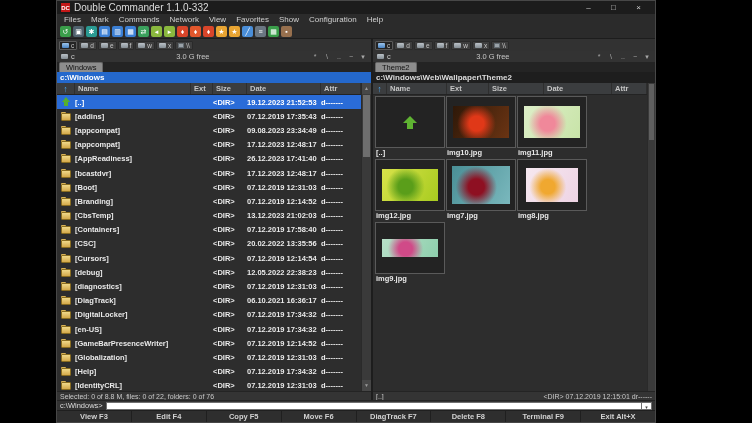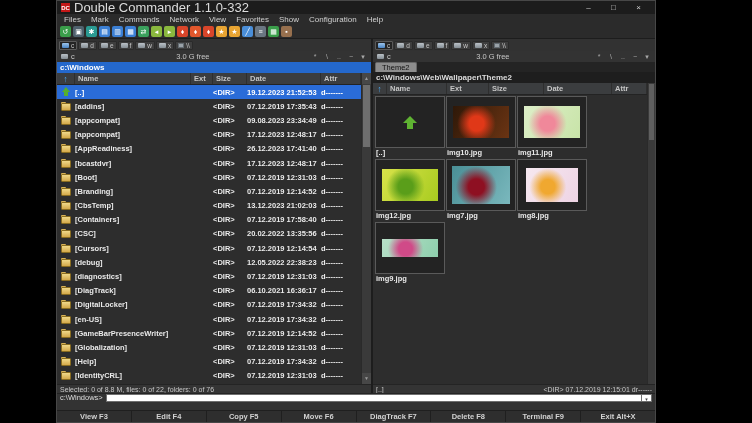--- a/index.html
+++ b/index.html
@@ -4,21 +4,21 @@
 <style>
   html,body{margin:0;padding:0;}
   body{width:752px;height:423px;background:#000;position:relative;overflow:hidden;
        font-family:"Liberation Sans",sans-serif;}
   .window{position:absolute;left:56px;top:0;width:600px;height:423px;background:#2b2b2b;
           border:1px solid #474747;box-sizing:border-box;display:flex;flex-direction:column;}
   
   .titlebar{height:13px;background:#1c1c1c;display:flex;align-items:center;padding-left:4px;gap:4px;flex:none;}
   .dc-logo{width:9px;height:9px;background:#c41818;color:#fff;font-size:6px;font-weight:bold;
            display:flex;align-items:center;justify-content:center;flex:none;}
-  .title-text{font-size:13px;color:#dcdcdc;flex:1;white-space:nowrap;}
+  .title-text{font-size:10px;color:#dcdcdc;flex:1;white-space:nowrap;}
   .win-controls{display:flex;margin-right:4px;}
   .win-btn{width:25px;text-align:center;font-size:8px;color:#cfcfcf;line-height:13px;}
   
   .menubar{height:11px;background:#2b2b2b;display:flex;align-items:center;padding-left:2px;flex:none;}
   .menu-item{font-size:8px;color:#d0d0d0;padding:0 5px;white-space:nowrap;}
   
   .toolbar{height:14px;background:#2b2b2b;display:flex;align-items:center;gap:2px;padding-left:3px;
            border-bottom:1px solid #1d1d1d;box-sizing:border-box;flex:none;}
   .tool-icon{width:11px;height:11px;border-radius:2px;font-size:7px;line-height:11px;text-align:center;
              color:#fff;flex:none;overflow:hidden;}
@@ -87,21 +87,21 @@
   .up-arrow-big{position:relative;width:14px;height:13px;}
   .up-arrow-big::before{content:"";position:absolute;left:0;top:0;border-left:7px solid transparent;
       border-right:7px solid transparent;border-bottom:7px solid #5fb332;}
   .up-arrow-big::after{content:"";position:absolute;left:4px;top:7px;width:6px;height:6px;background:#5fb332;}
   
   .panel-status{height:9px;background:#343434;border-top:1px solid #242424;display:flex;align-items:center;
                 justify-content:space-between;font-size:7px;color:#c9c9c9;padding:0 3px;box-sizing:border-box;
                 flex:none;white-space:nowrap;overflow:hidden;}
   
   .cmdline{height:10px;background:#333;border-top:1px solid #242424;display:flex;align-items:flex-end;
-           padding:8px 3px;gap:3px;box-sizing:border-box;flex:none;}
+           padding:0 3px;gap:3px;box-sizing:border-box;flex:none;}
   .cmd-prompt{font-size:7.5px;color:#ddd;white-space:nowrap;}
   .cmd-input{flex:1;height:8px;background:#fff;border:1px solid #6f6f6f;font-size:7px;padding:0 2px;
              box-sizing:border-box;outline:none;font-family:"Liberation Sans",sans-serif;}
   .cmd-drop{width:10px;height:8px;background:#fff;border:1px solid #6f6f6f;border-left:none;color:#444;
             font-size:5px;text-align:center;line-height:8px;box-sizing:border-box;margin-left:-3px;}
   
   .fkeys{height:12px;background:#1f1f1f;display:flex;gap:1px;padding-top:1px;box-sizing:border-box;flex:none;}
   .fkey{flex:1;background:#2e2e2e;color:#d2d2d2;font-size:7.5px;display:flex;align-items:center;justify-content:center;white-space:nowrap;font-weight:bold;}
 </style>
 </head>
@@ -189,20 +189,23 @@
         <span>c</span>
         <span class="combo-free">3.0 G free</span>
         <span class="combo-btns">
             <span class="combo-btn">*</span>
             <span class="combo-btn">\</span>
             <span class="combo-btn">..</span>
             <span class="combo-btn">−</span>
             <span class="combo-btn">▾</span>
           </span>
       </div>
+      <div class="tab-row">
+        <span class="tab">Windows</span>
+      </div>
       <div class="path-bar active">c:\Windows</div>
       <div class="panel-body">
         <div class="headers lgrid">
           <span class="hcell sort-ic">↑</span>
           <span class="hcell">Name</span>
           <span class="hcell">Ext</span>
           <span class="hcell">Size</span>
           <span class="hcell">Date</span>
           <span class="hcell">Attr</span>
         </div>

